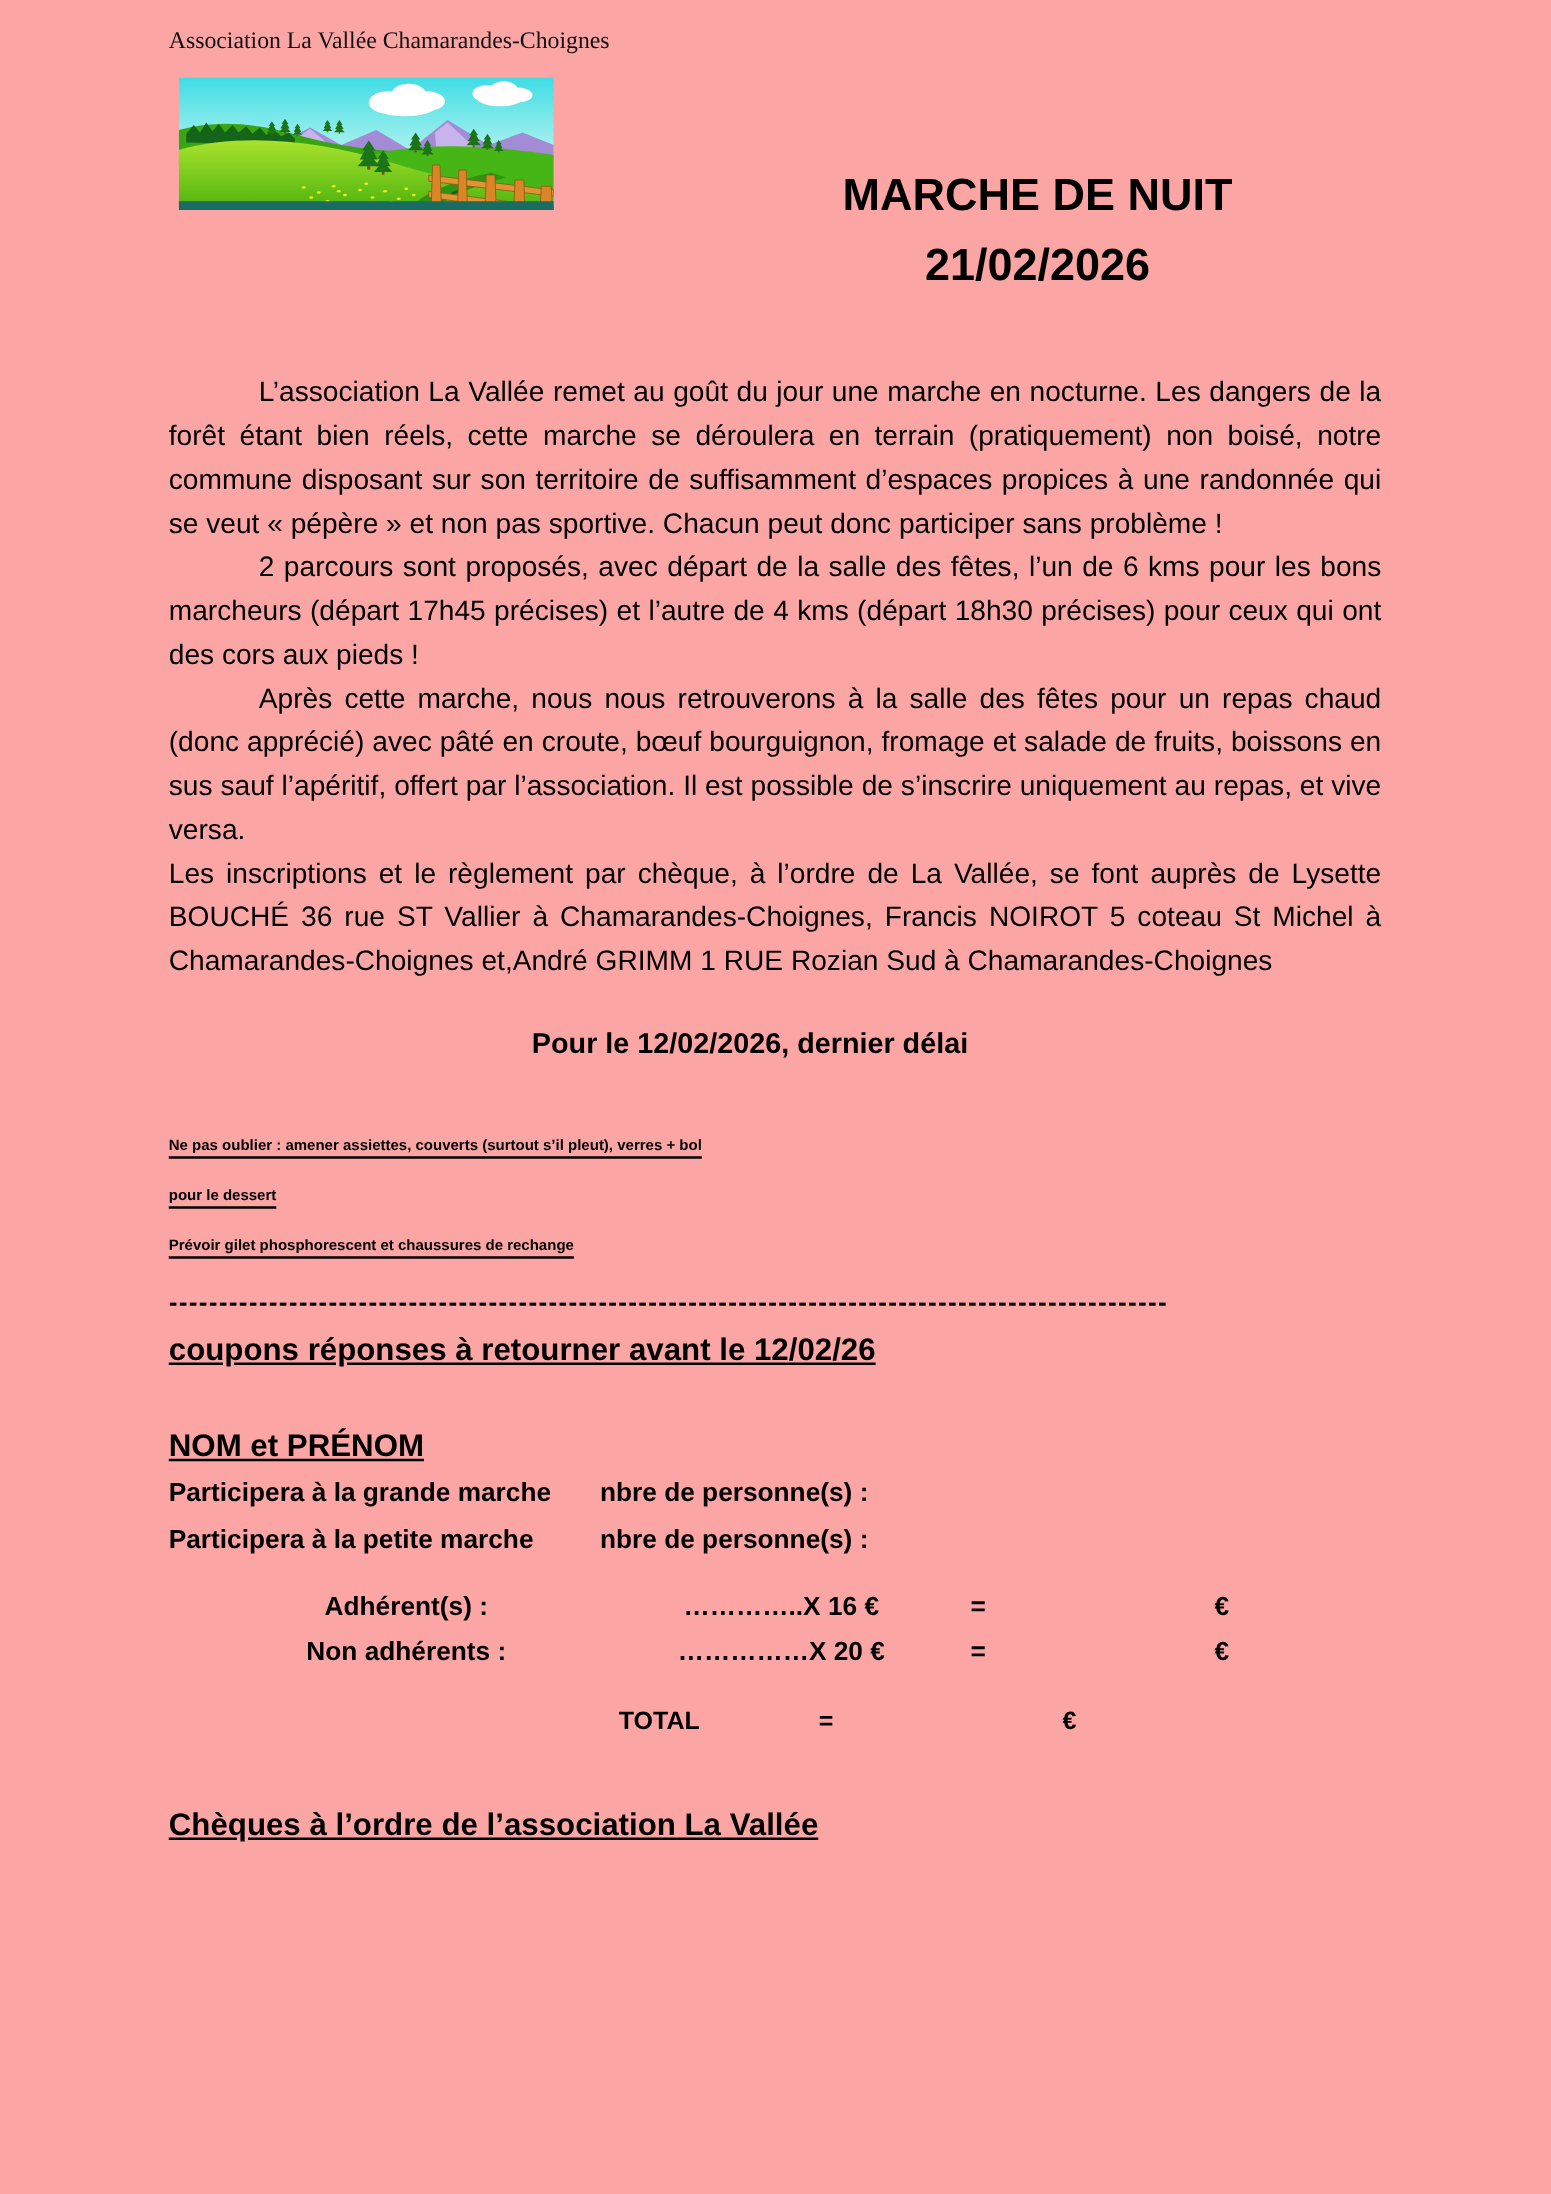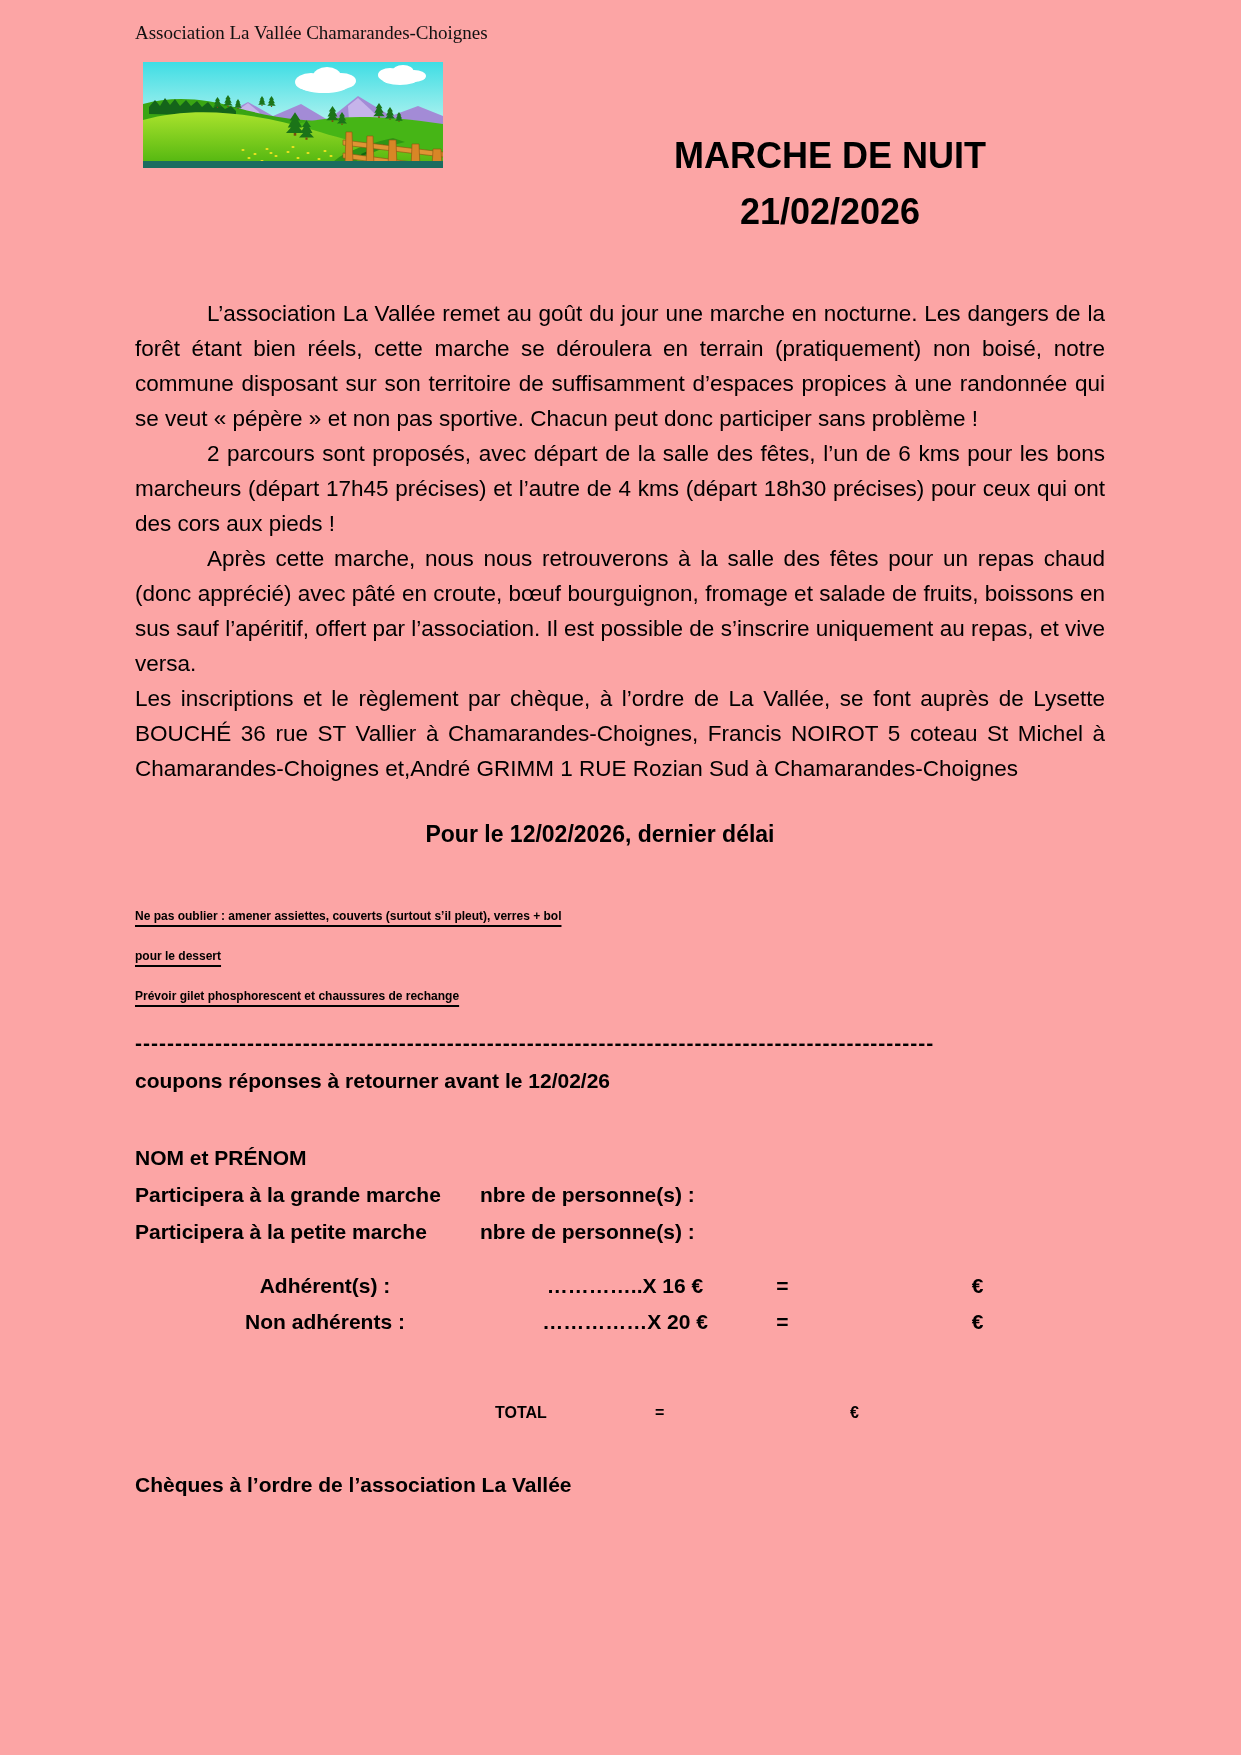--- a/index.html
+++ b/index.html
@@ -30,39 +30,39 @@
   }
   .reminders{margin-top:42px;}
   .rem-line{
     font-weight:bold;font-size:12px;line-height:40px;
     text-decoration:underline;text-decoration-thickness:2px;text-underline-offset:5px;
   }
   .sep{
     margin-top:12px;font-weight:bold;font-size:21px;line-height:30px;
     white-space:nowrap;overflow:hidden;width:812px;letter-spacing:1px;
   }
-  .bold-line{font-weight:bold;font-size:21px;line-height:37px;}
+  .bold-line{font-weight:bold;font-size:25px;line-height:37px;text-decoration:underline;}
   .coupons-line{margin-top:4px;}
   .nom-line{margin-top:40px;}
   .prow{
     display:grid;grid-template-columns:345px auto;
     font-weight:bold;font-size:21px;line-height:37px;
   }
   .price-rows{margin-top:18px;text-align:center;}
   .price-row{
     display:grid;grid-template-columns:380px 220px 95px auto;
     font-weight:bold;font-size:21px;line-height:36px;
   }
   .price-row .euro{padding-left:20px;}
   .total-row{
-    margin-top:54px;
+    margin-top:19px;
     display:grid;grid-template-columns:360px 160px 195px auto;
-    font-weight:bold;font-size:16px;line-height:37px;
-  }
-  .cheque-line{margin-top:35px;}
+    font-weight:bold;font-size:20px;line-height:37px;
+  }
+  .cheque-line{margin-top:46px;}
 </style>
 </head>
 <body>
 
 <div class="page">
 
   <div class="assoc">Association La Vallée Chamarandes-Choignes</div>
 
   <svg class="logo" width="300" height="106" viewBox="0 0 300 106" xmlns="http://www.w3.org/2000/svg">
     <defs>

